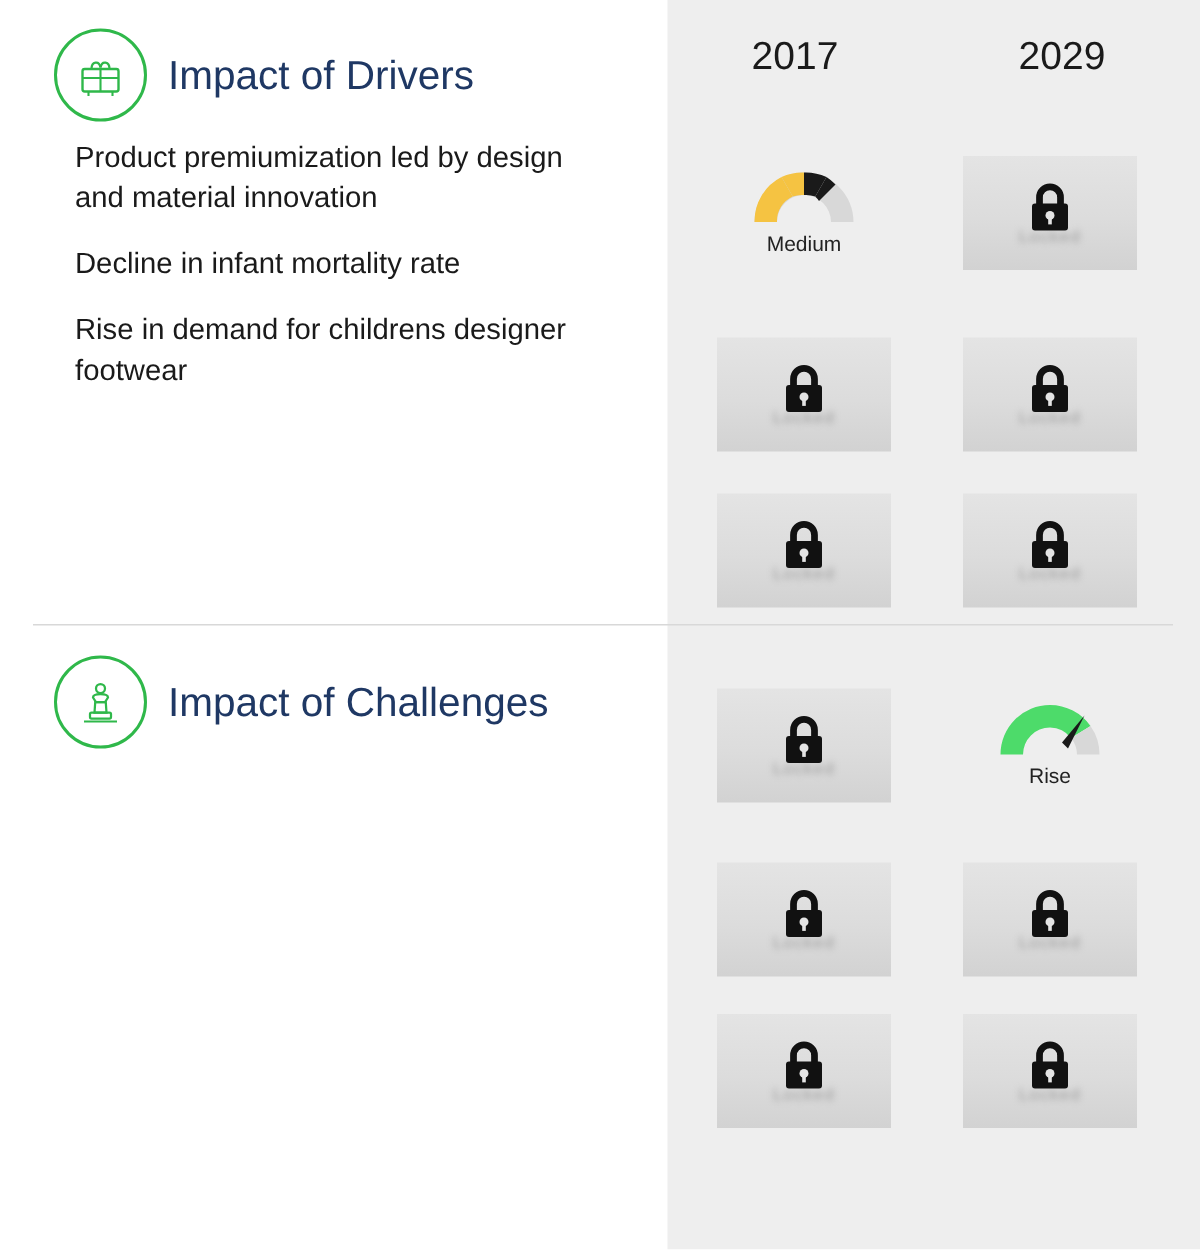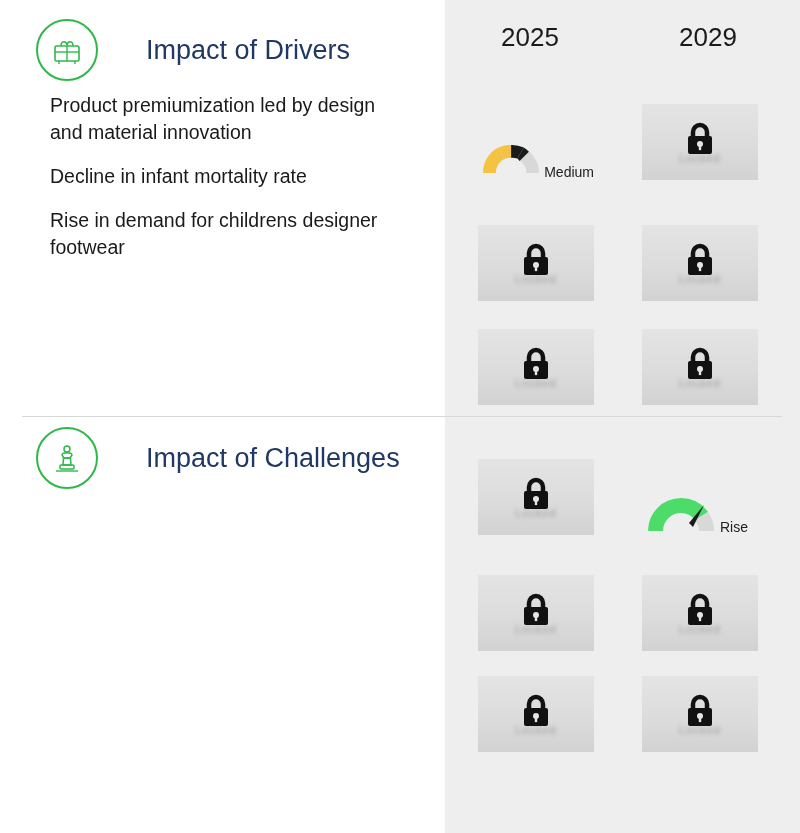--- a/index.html
+++ b/index.html
@@ -50,28 +50,27 @@
     background: #d8d8d8;
   }
 
   
   .section {
     position: absolute;
     left: 0;
     width: 445px;
   }
   .sec-drivers { top: 14px; }
-  .sec-challenges { top: 422px; }
+  .sec-challenges { top: 432px; }
 
   .sec-head {
     display: flex;
     align-items: center;
     padding-left: 36px;
     height: 72px;
-    gap: 34px;
   }
   .sec-icon {
     width: 58px;
     height: 58px;
     border-radius: 50%;
     border: 2.5px solid #2fb84a;
     display: flex;
     align-items: center;
     justify-content: center;
     flex: none;
@@ -125,37 +124,38 @@
     position: absolute;
     left: 50%;
     top: 50%;
     transform: translate(-50%,-52%);
   }
   .gauge-wrap {
     position: relative;
     width: 116px;
     height: 76px;
     display: flex;
-    align-items: flex-end;
+    flex-direction: column;
+    align-items: center;
   }
   .gauge-label {
     font-size: 14px;
     color: #222222;
     margin-top: 2px;
     font-family: "Liberation Sans", sans-serif;
   }
 </style>
 </head>
 <body>
 
 <div class="page">
 
   <div class="grid-panel"></div>
 
-  <div class="col-header c1">2025</div>
+  <div class="col-header c1">2017</div>
   <div class="col-header c2">2029</div>
 
   <div class="divider"></div>
 
   <div class="section sec-drivers">
     <div class="sec-head">
       <div class="sec-icon">
         <svg width="34" height="34" viewBox="0 0 34 34" aria-hidden="true">
           <rect x="5" y="13" width="24" height="15" rx="1.5" fill="none" stroke="#2fb84a" stroke-width="1.6"></rect>
           <line x1="5" y1="19" x2="29" y2="19" stroke="#2fb84a" stroke-width="1.4"></line>

